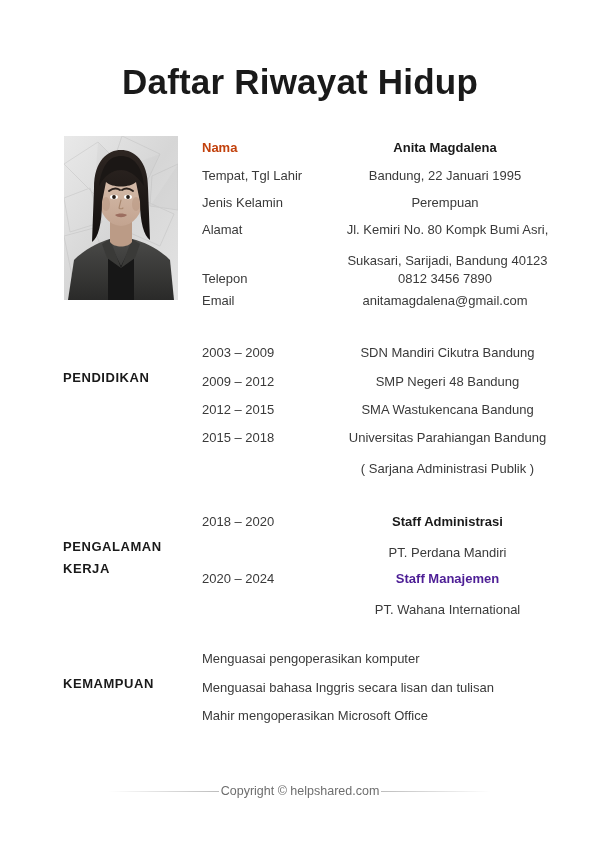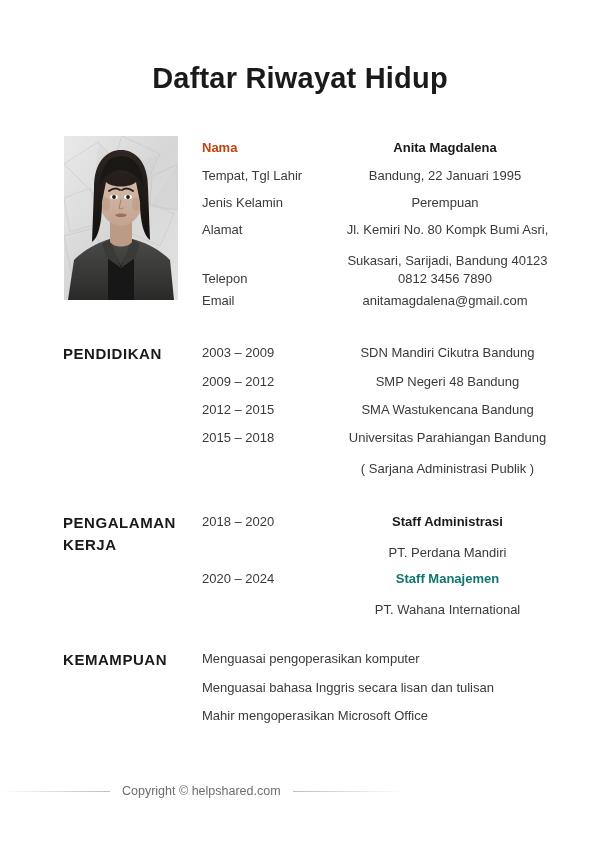--- a/index.html
+++ b/index.html
@@ -22,21 +22,21 @@
     background: #ffffff;
   }
 
   
   .doc-title {
     position: absolute;
     left: 0;
     right: 0;
     top: 62px;
     text-align: center;
-    font-size: 29px;
+    font-size: 35px;
     font-weight: 700;
     letter-spacing: 0.2px;
     color: #1a1a1a;
   }
 
   
   .photo {
     position: absolute;
     left: 64px;
     top: 136px;
@@ -51,25 +51,26 @@
   .row {
     position: absolute;
     left: 0;
     width: 600px;
     display: block;
   }
   .col-head {
     position: absolute;
     left: 63px;
     width: 135px;
-    font-size: 15px;
+    font-size: 13px;
     font-weight: 700;
     letter-spacing: 0.55px;
     line-height: 22px;
     color: #1a1a1a;
+    margin-top: 24px;
   }
   .col-label {
     position: absolute;
     left: 202px;
     width: 120px;
     font-size: 13px;
     line-height: 20px;
     color: #3a3a3a;
   }
   .col-label.bold {
@@ -97,21 +98,22 @@
   }
 
   
   .footer {
     position: absolute;
     left: 0;
     right: 0;
     top: 784px;
     display: flex;
     align-items: center;
-    gap: 12px;
+    justify-content: center;
+    gap: 2px;
   }
   .footer .rule {
     height: 1px;
     width: 110px;
     background: linear-gradient(to right, #ffffff, #bdbdbd);
   }
   .footer .rule.right {
     background: linear-gradient(to left, #ffffff, #bdbdbd);
   }
   .footer .credit {
@@ -261,21 +263,21 @@
     <div class="col-label">2018 – 2020</div>
     <div class="col-value wide">
       <span class="bold" style="font-weight:700;color:#1a1a1a">Staff Administrasi</span>
       <span class="line2">PT. Perdana Mandiri</span>
     </div>
   </div>
 
   <div class="row" style="top:569px">
     <div class="col-label">2020 – 2024</div>
     <div class="col-value wide">
-      <span style="font-weight:700;color:#0f766e">Staff Manajemen</span>
+      <span style="font-weight:700;color:#4c1d95">Staff Manajemen</span>
       <span class="line2">PT. Wahana International</span>
     </div>
   </div>
 
   <div class="row" style="top:649px">
     <div class="col-head">KEMAMPUAN</div>
     <div class="col-label" style="width:340px">Menguasai pengoperasikan komputer</div>
   </div>
 
   <div class="row" style="top:678px">

